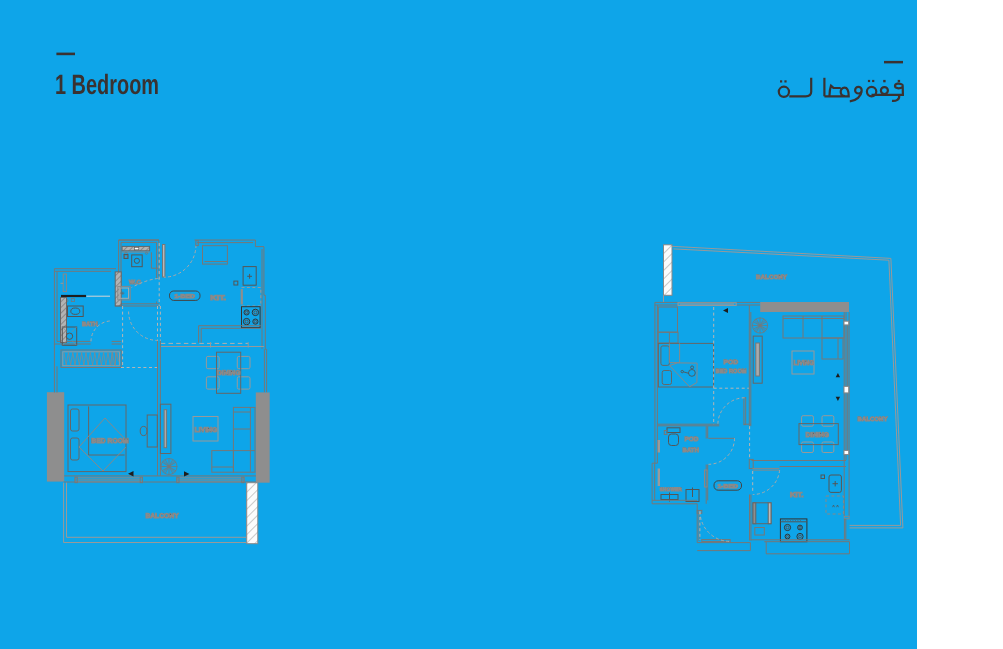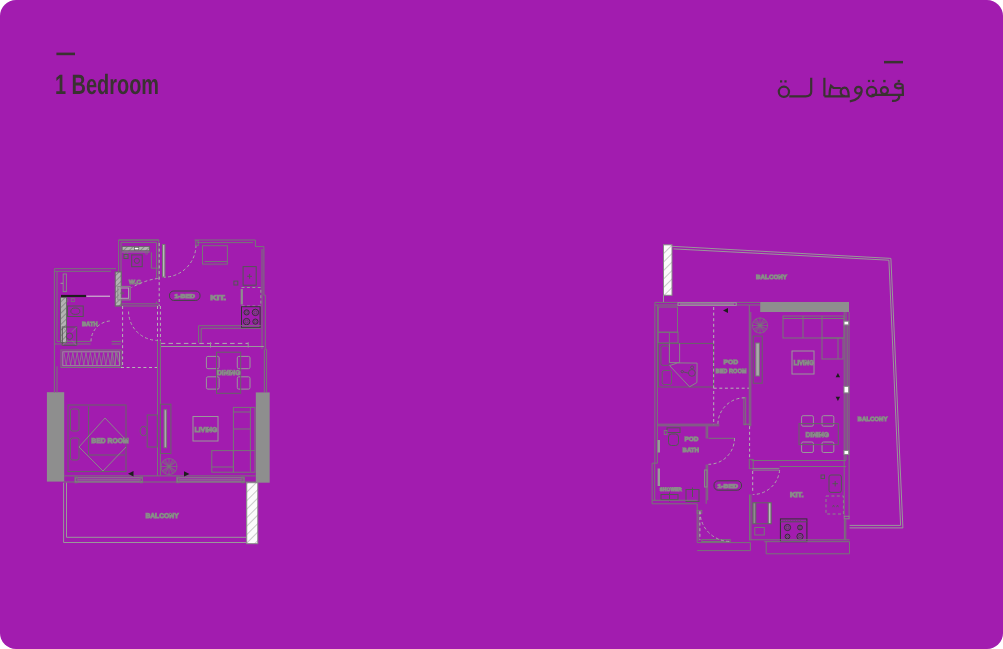--- a/index.html
+++ b/index.html
@@ -1,17 +1,17 @@
 <!DOCTYPE html>
 <html><head>
 <meta charset="utf-8">
 <style>
 html,body{margin:0;padding:0;background:#ffffff;width:1003px;height:649px;overflow:hidden;}
 body{font-family:"Liberation Sans", sans-serif;-webkit-font-smoothing:antialiased;text-rendering:geometricPrecision;}
-#page{position:relative;width:1003px;height:649px;background:#a21caf;border-radius:16px;}
+#page{position:relative;width:917px;height:649px;background:#0ea5e9;}
 svg{position:absolute;top:0;left:0;}
 .lbl{font-family:"Liberation Sans", sans-serif;fill:#000;font-weight:bold;}
 </style>
 </head>
 <body>
 <div id="page">
 <svg width="1003" height="649" viewBox="0 0 1003 649">
 <defs>
 <pattern id="hatch" width="6" height="6" patternTransform="rotate(45)" patternUnits="userSpaceOnUse">
 <rect width="6" height="6" fill="#fcfcfc"></rect>

